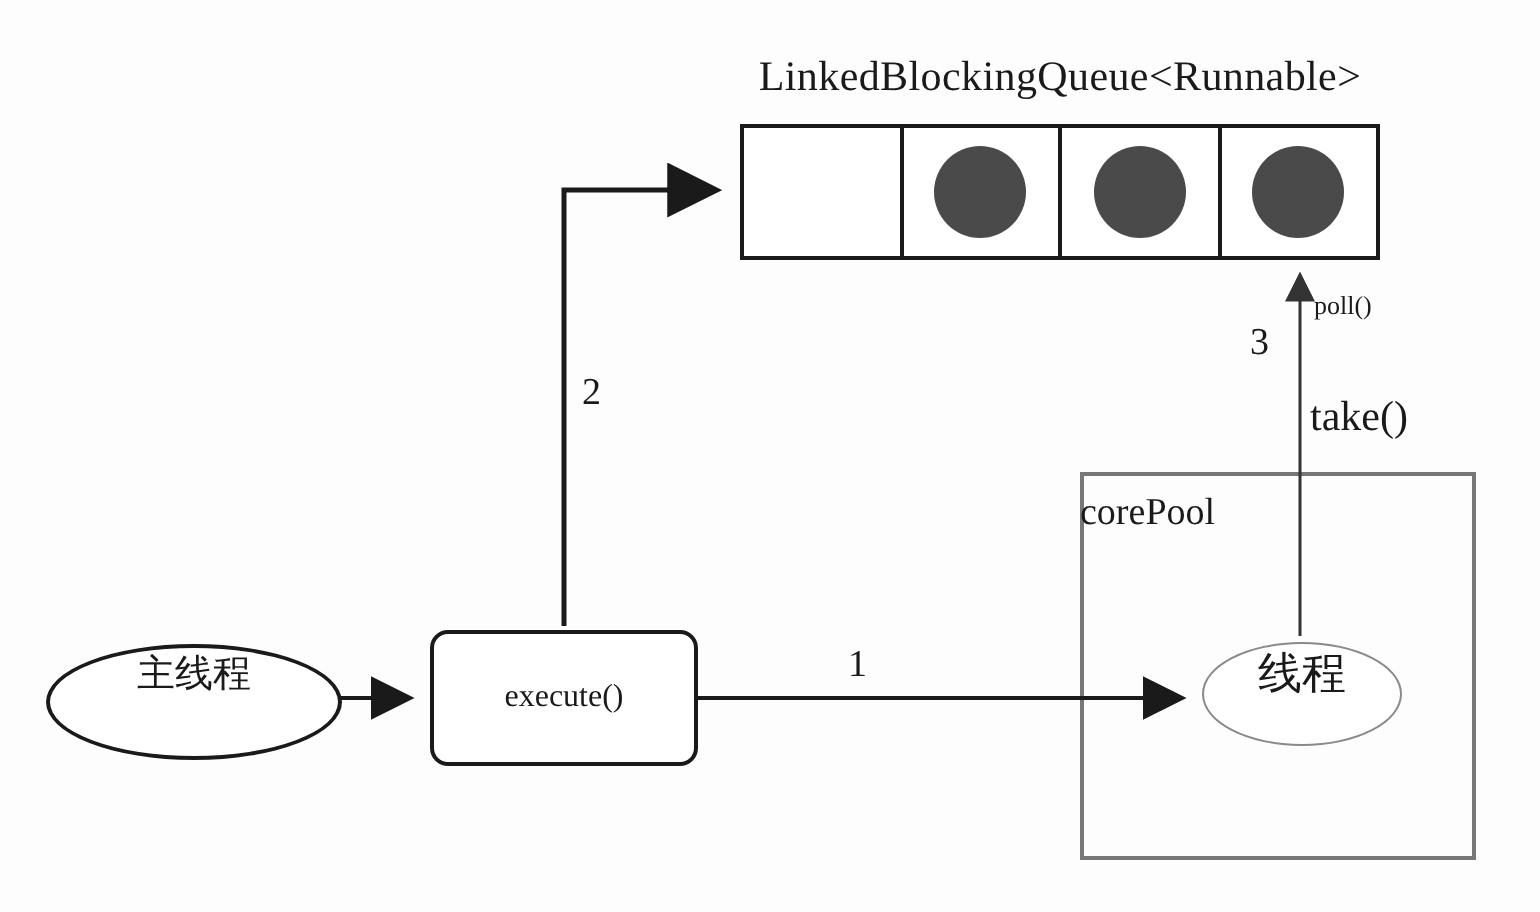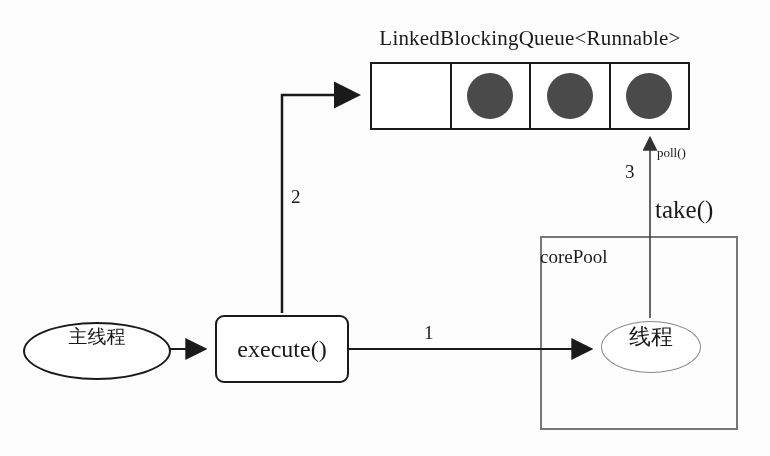--- a/index.html
+++ b/index.html
@@ -11,32 +11,32 @@
   .title{left:330px;top:26px;width:400px;text-align:center;font-size:21px;letter-spacing:0.2px;}
 
   .queue{left:370px;top:62px;width:316px;height:64px;border:2px solid #1a1a1a;display:flex;background:#ffffff;}
   .queue-cell{flex:1;display:flex;align-items:center;justify-content:center;}
   .queue-cell + .queue-cell{border-left:2px solid #1a1a1a;}
   .queue-cell .dot{width:46px;height:46px;border-radius:50%;background:var(--circle-fill,#4a4a4a);display:none;}
   .queue-cell.filled .dot{display:block;}
 
   .ellipse{border-radius:50%;display:flex;align-items:flex-start;justify-content:center;background:#ffffff;}
   .main-thread{left:23px;top:322px;width:144px;height:54px;border:2px solid #1a1a1a;font-size:19px;}
-  .execute{left:215px;top:315px;width:130px;height:64px;border:2px solid #1a1a1a;border-radius:9px;display:flex;align-items:center;justify-content:center;font-size:24px;background:#ffffff;}
+  .execute{left:215px;top:315px;width:130px;height:64px;border:2px solid #1a1a1a;border-radius:9px;display:flex;align-items:center;justify-content:center;font-size:16px;background:#ffffff;}
 
   .corepool{left:540px;top:236px;width:194px;height:190px;border:2px solid var(--corepool-border,#777777);background:transparent;}
   .corepool-label{left:540px;top:246px;width:194px;text-align:left;font-size:19px;}
   .thread{left:601px;top:321px;width:98px;height:50px;border:1px solid #8a8a8a;font-size:22px;}
 
   .num{font-size:19px;}
   .lbl-1{left:424px;top:322px;}
   .lbl-2{left:291px;top:186px;}
   .lbl-3{left:625px;top:161px;}
   .lbl-poll{left:657px;top:145px;font-size:13px;}
-  .lbl-take{left:655px;top:196px;font-size:25px;}
+  .lbl-take{left:655px;top:196px;font-size:21px;}
 </style>
 </head>
 <body>
 
 <div class="canvas">
 
   <div class="abs title">LinkedBlockingQueue&lt;Runnable&gt;</div>
 
   <div class="abs queue">
     <div class="queue-cell"></div>

